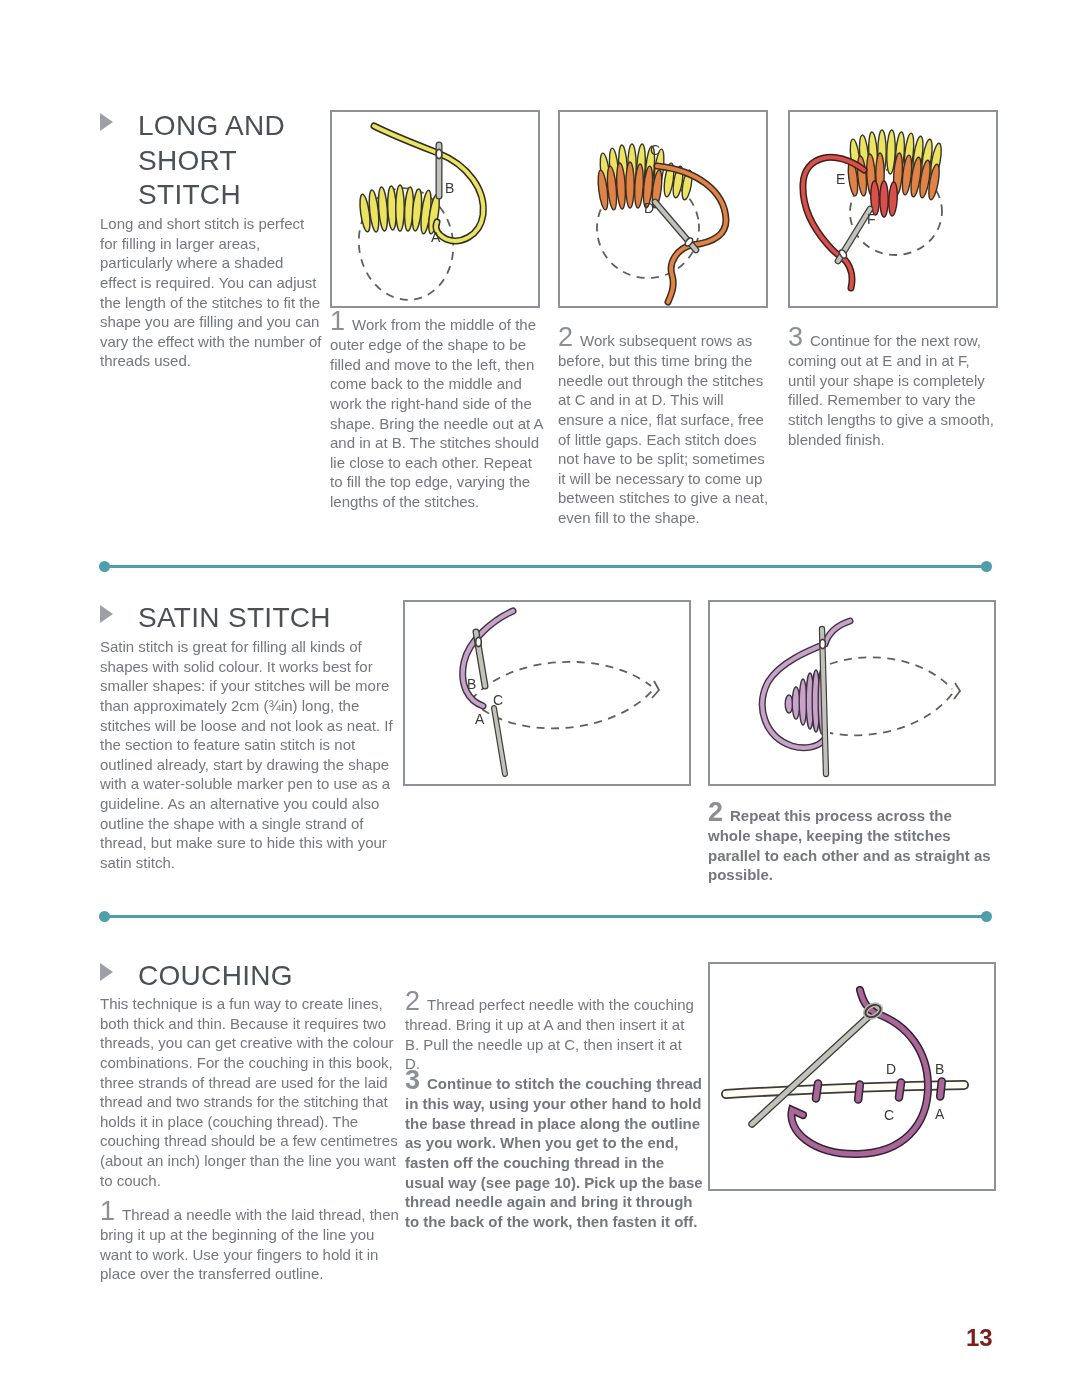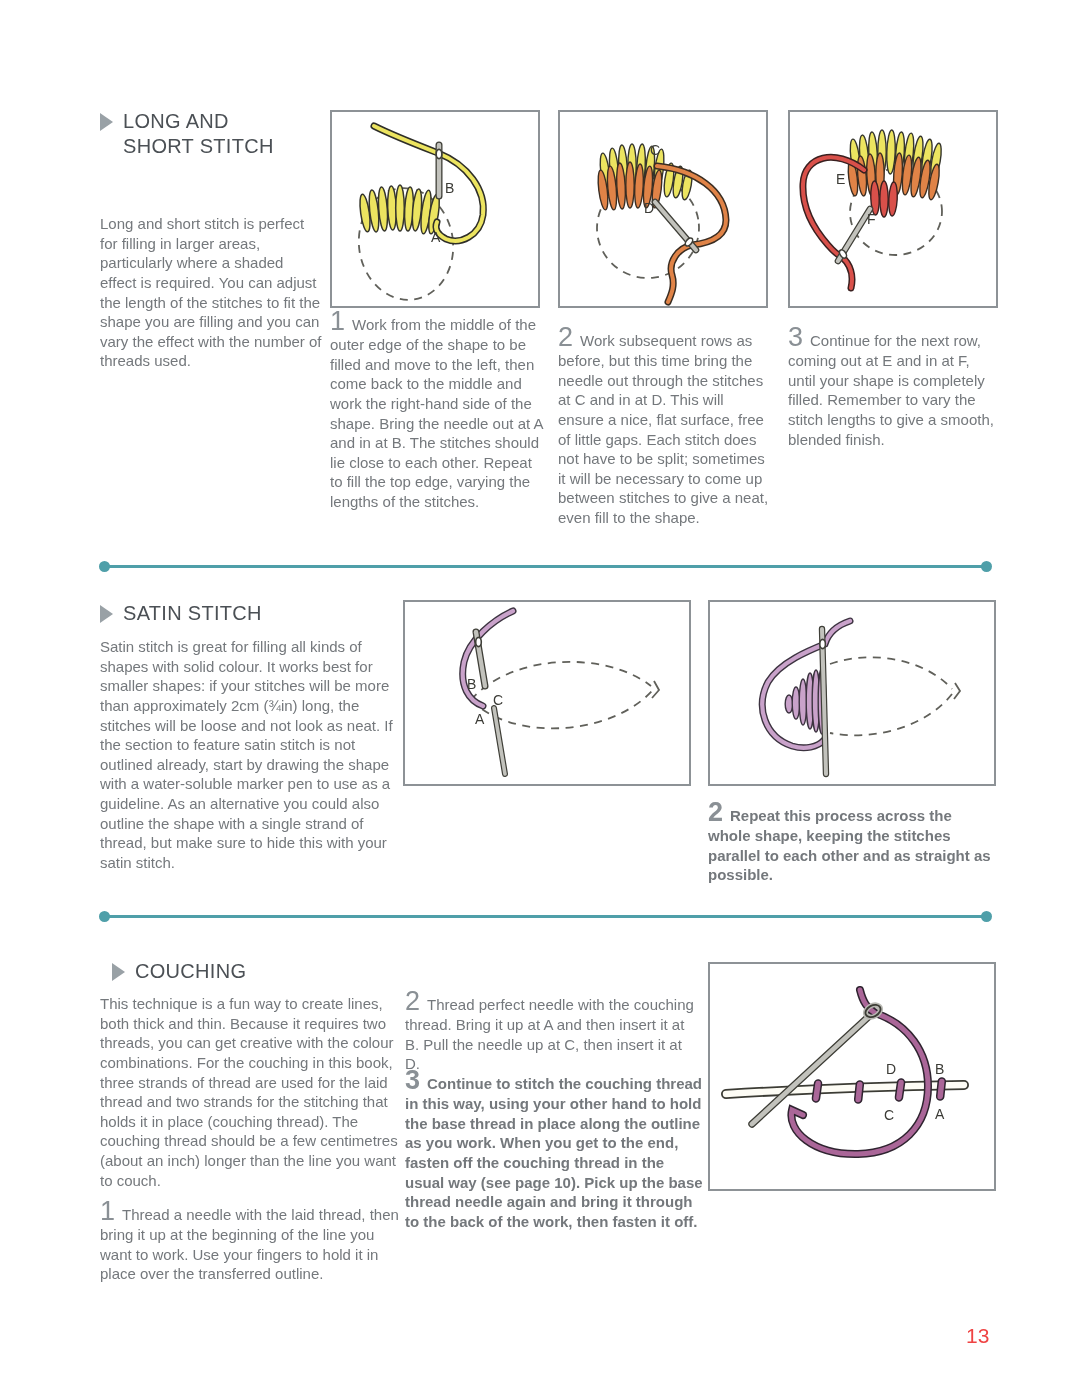--- a/index.html
+++ b/index.html
@@ -1,36 +1,36 @@
 <!DOCTYPE html>
 <html><head>
 <meta charset="utf-8">
 <style>
   * { margin:0; padding:0; box-sizing:border-box; }
   html,body { background:#ffffff; }
   body { font-family:"Liberation Sans", sans-serif; }
   .page { position:relative; width:1080px; height:1400px; background:#ffffff; overflow:hidden; }
 
-  .section-title { position:absolute; display:flex; gap:10px; color:#4b5055; font-size:20px;
+  .section-title { position:absolute; display:flex; gap:25px; color:#4b5055; font-size:28px;
                    line-height:1.24; letter-spacing:.3px; }
   .tri { width:0; height:0; border-left:13px solid #99a1a6; border-top:9px solid transparent;
          border-bottom:9px solid transparent; margin-top:4px; flex:none; }
 
   .body-text { position:absolute; color:#74787c; font-size:15px; line-height:1.31; }
   .step { position:absolute; color:#74787c; font-size:15px; line-height:1.31; }
   .step-num { font-size:27px; color:#8a9095; margin-right:7px; line-height:1; }
 
   .fig { position:absolute; border:2px solid #8d9296; background:#ffffff; }
   .fig svg { display:block; }
 
   .divider { position:absolute; display:flex; align-items:center; height:11px; }
   .divider .dot { width:11px; height:11px; border-radius:50%; background:#4f9fa9; flex:none; }
   .divider .line { flex:1; height:2.5px; background:#4f9fa9; margin:0 -2px; }
 
-  .pagenum { position:absolute; font-size:21px; font-weight:normal; color:#ef4444; }
+  .pagenum { position:absolute; font-size:24px; font-weight:bold; color:#7f1d1d; }
 
   .fig-label { font-size:14px; fill:#3b3b36; font-family:"Liberation Sans", sans-serif; }
 </style>
 </head>
 <body>
 
 <div class="page">
 
   <div class="section-title" style="left:100px; top:109px;">
     <span class="tri"></span>
@@ -233,21 +233,21 @@
   <p class="step" style="left:708px; top:799px; width:290px;font-weight:bold;">
     <span class="step-num">2</span><span>Repeat this process across the whole shape, keeping the stitches parallel to each other and as straight as possible.</span>
   </p>
 
   <div class="divider" style="left:99px; top:911px; width:893px;">
     <span class="dot"></span>
     <span class="line"></span>
     <span class="dot"></span>
   </div>
 
-  <div class="section-title" style="left:100px; top:959px;margin-left:12px;">
+  <div class="section-title" style="left:100px; top:959px;">
     <span class="tri"></span>
     <span>COUCHING</span>
   </div>
   <p class="body-text" style="left:100px; top:994px; width:299px;">This technique is a fun way to create lines, both thick and thin. Because it requires two threads, you can get creative with the colour combinations. For the couching in this book, three strands of thread are used for the laid thread and two strands for the stitching that holds it in place (couching thread). The couching thread should be a few centimetres (about an inch) longer than the line you want to couch.</p>
 
   <p class="step" style="left:100px; top:1198px; width:299px;">
     <span class="step-num">1</span><span>Thread a needle with the laid thread, then bring it up at the beginning of the line you want to work. Use your fingers to hold it in place over the transferred outline.</span>
   </p>
   <p class="step" style="left:405px; top:988px; width:294px;">
     <span class="step-num">2</span><span>Thread perfect needle with the couching thread. Bring it up at A and then insert it at B. Pull the needle up at C, then insert it at D.</span>

